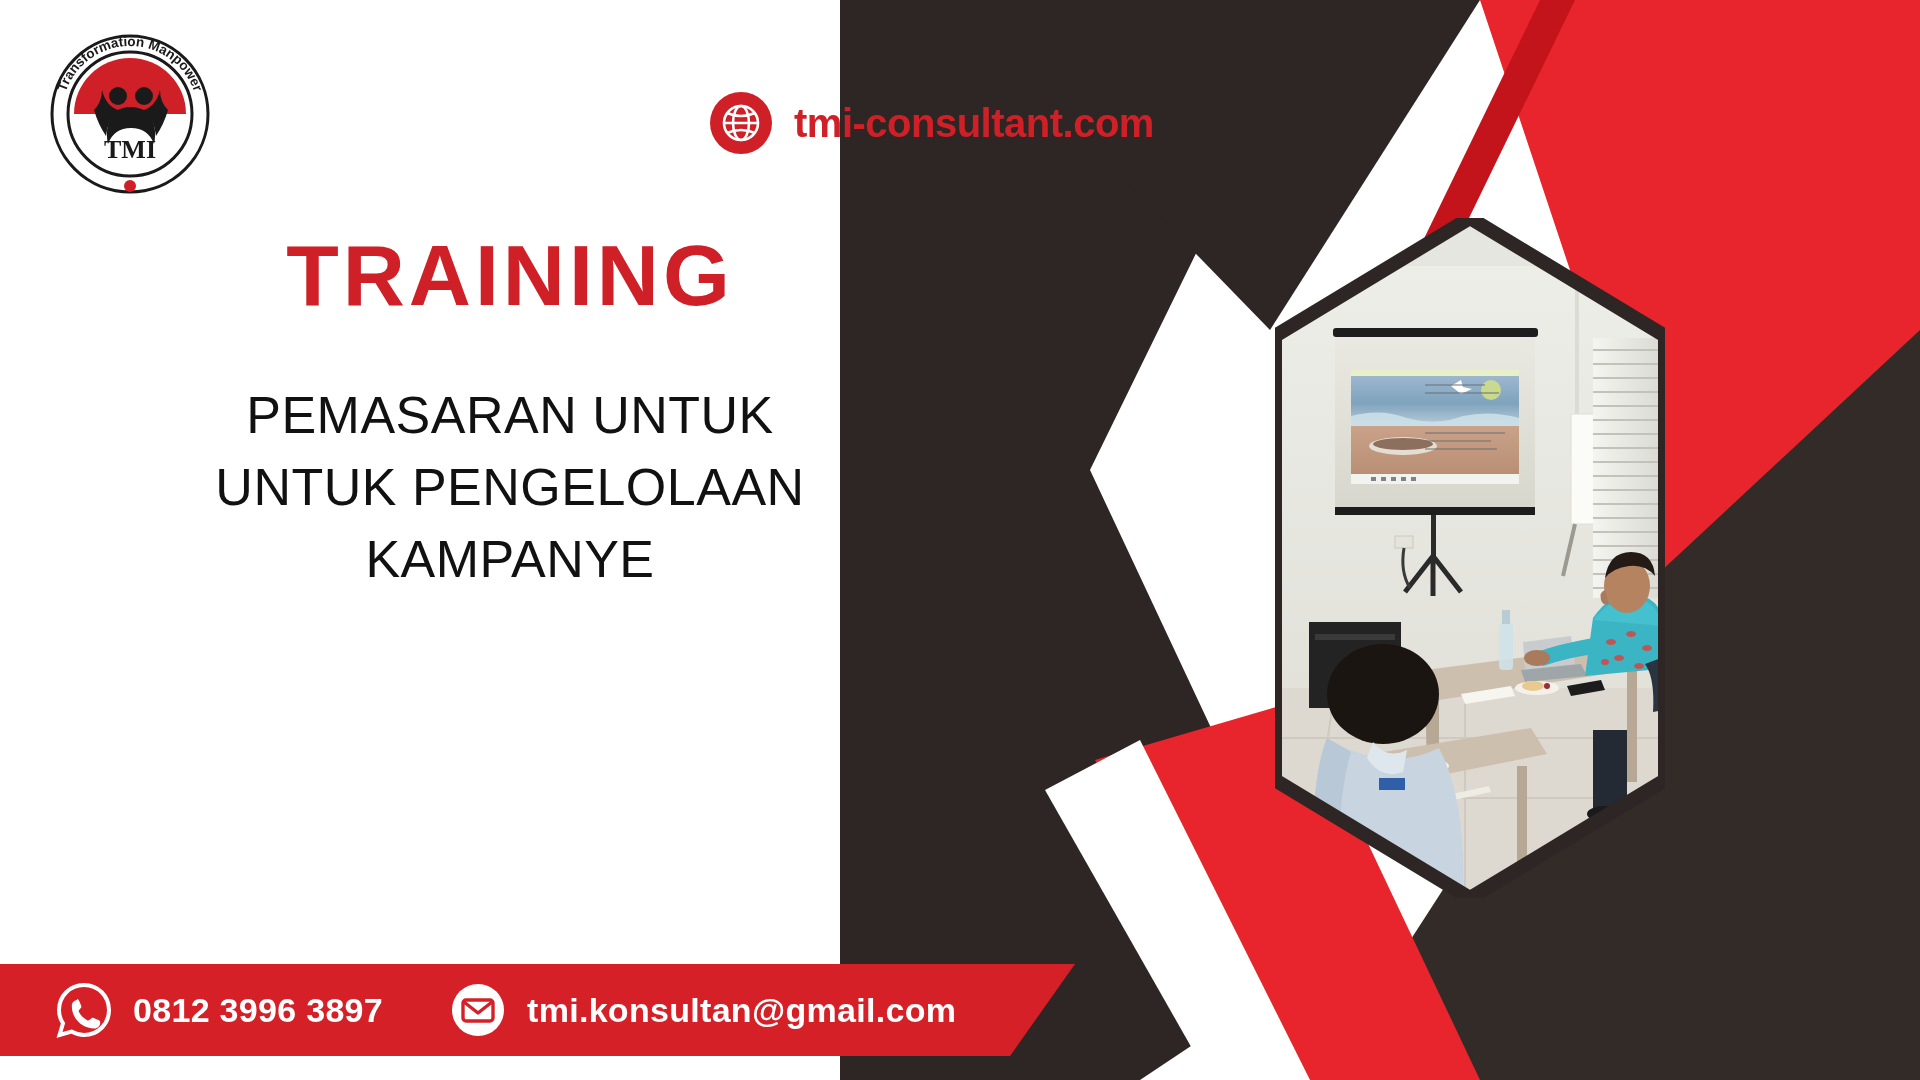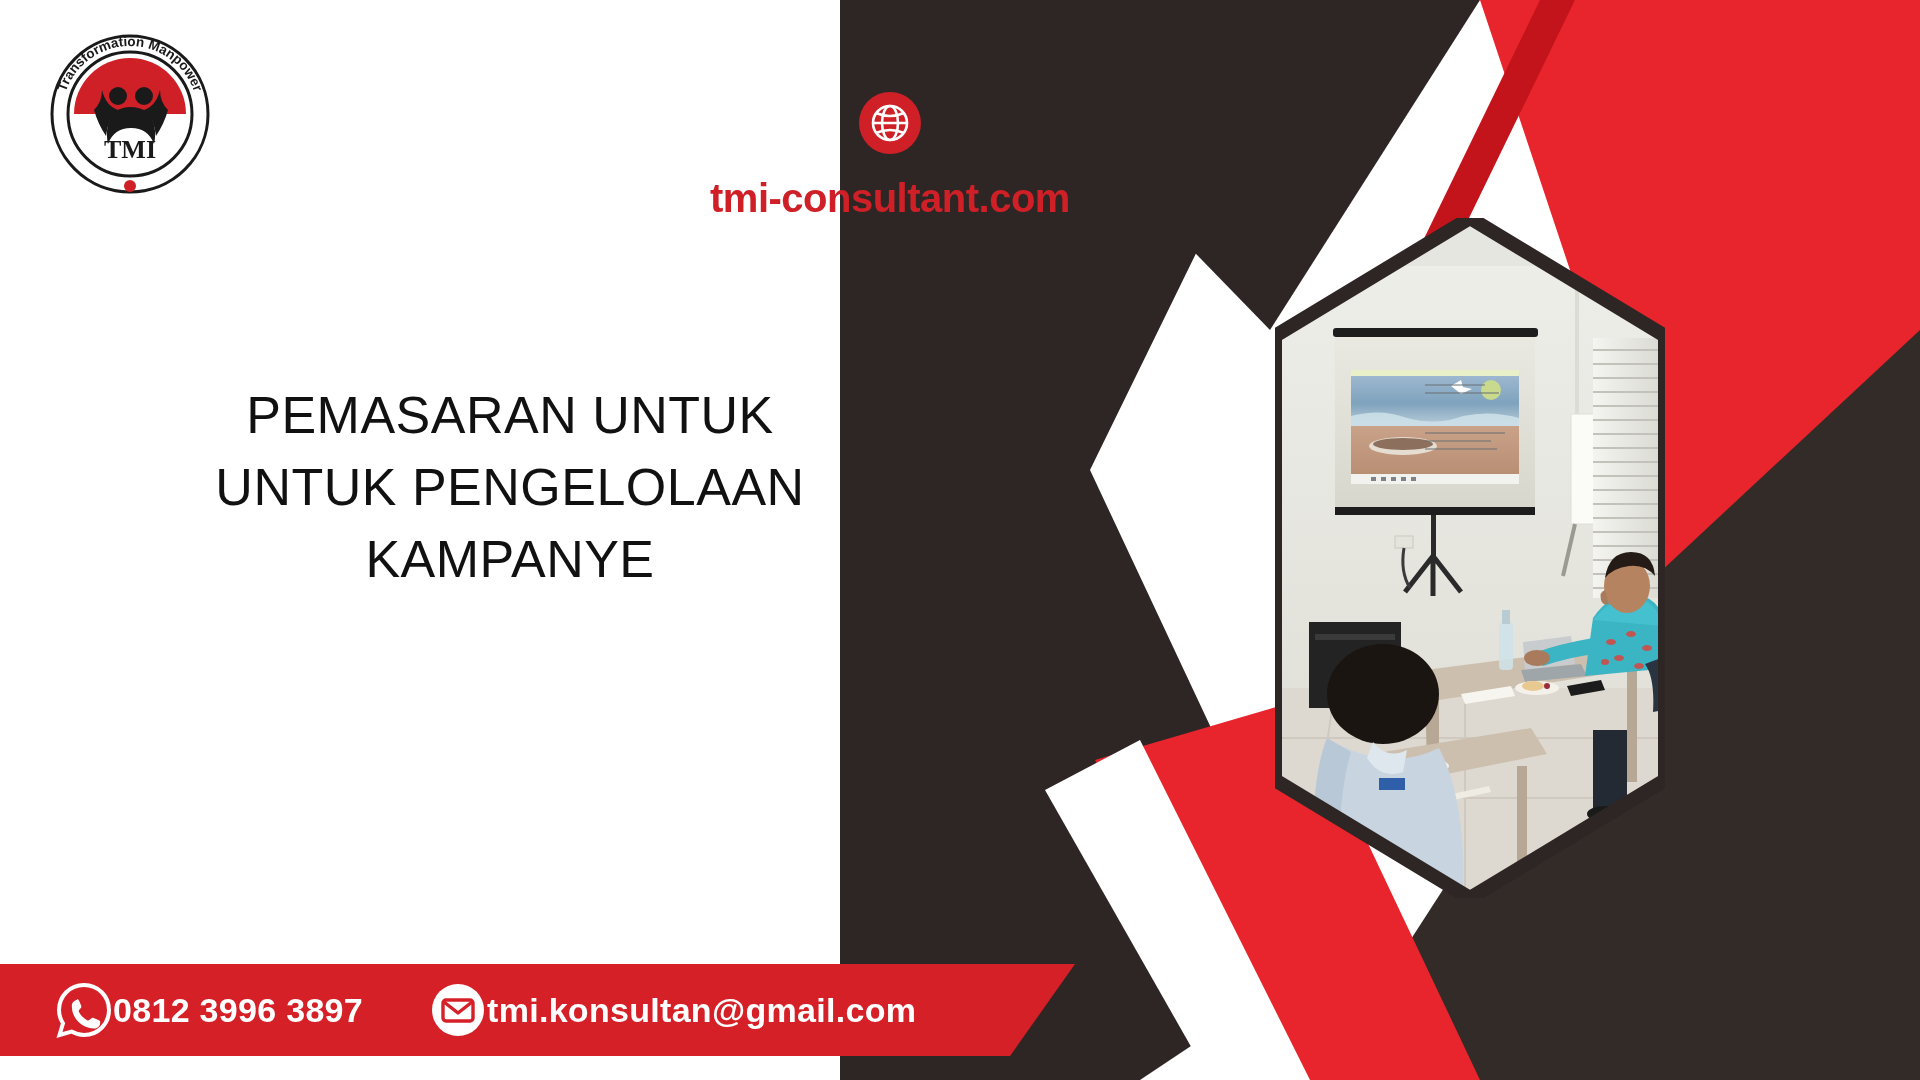--- a/index.html
+++ b/index.html
@@ -15,21 +15,21 @@
   .geo { position:absolute; top:0; right:0; width:1080px; height:1080px; }
   .geo svg { display:block; width:100%; height:100%; }
 
   
   .logo-wrap { position:absolute; left:40px; top:24px; width:180px; height:180px; }
   .logo-wrap svg { display:block; width:100%; height:100%; }
 
   
   .site-line {
     position:absolute; left:710px; top:92px;
-    display:flex; align-items:center; gap:22px;flex-direction:column;
+    display:flex; align-items:center; gap:22px;
   }
   .globe { width:62px; height:62px; flex:0 0 auto; }
   .globe svg { display:block; width:100%; height:100%; }
   .site-text {
     font-size:40px; font-weight:bold; color:#cf2027;
     letter-spacing:-0.5px; white-space:nowrap;
   }
 
   
   .training {
@@ -46,21 +46,21 @@
   }
   .subject div { white-space:nowrap; }
 
   
   .footer {
     position:absolute; left:0; bottom:24px; width:1075px; height:92px;
     background:#d62027;
     clip-path:polygon(0 0, 1075px 0, 1010px 92px, 0 92px);
     display:flex; align-items:center;
   }
-  .contact { display:flex; align-items:center; }
+  .contact { display:flex; align-items:center; gap:20px; }
   .contact.phone { margin-left:55px; }
   .contact.mail { margin-left:66px; }
   .cicon { width:58px; height:58px; flex:0 0 auto; }
   .cicon svg { display:block; width:100%; height:100%; }
   .ctext { font-size:34px; font-weight:bold; color:#ffffff; white-space:nowrap; letter-spacing:0.3px; }
 
   
   .hexphoto {
     position:absolute; left:1275px; top:218px;
     width:390px; height:680px;
@@ -305,20 +305,21 @@
           <ellipse cx="31" cy="31" rx="8" ry="17"></ellipse>
           <line x1="14" y1="31" x2="48" y2="31"></line>
           <path d="M17 21 q14 6 28 0"></path>
           <path d="M17 41 q14 -6 28 0"></path>
         </g>
       </svg>
     </span>
     <span class="site-text">tmi-consultant.com</span>
   </div>
 
+  <div class="training">TRAINING</div>
 
   <div class="subject">
     <div>PEMASARAN UNTUK</div>
     <div>UNTUK PENGELOLAAN</div>
     <div>KAMPANYE</div>
   </div>
 
   <div class="footer">
     <div class="contact phone">
       <span class="cicon">

